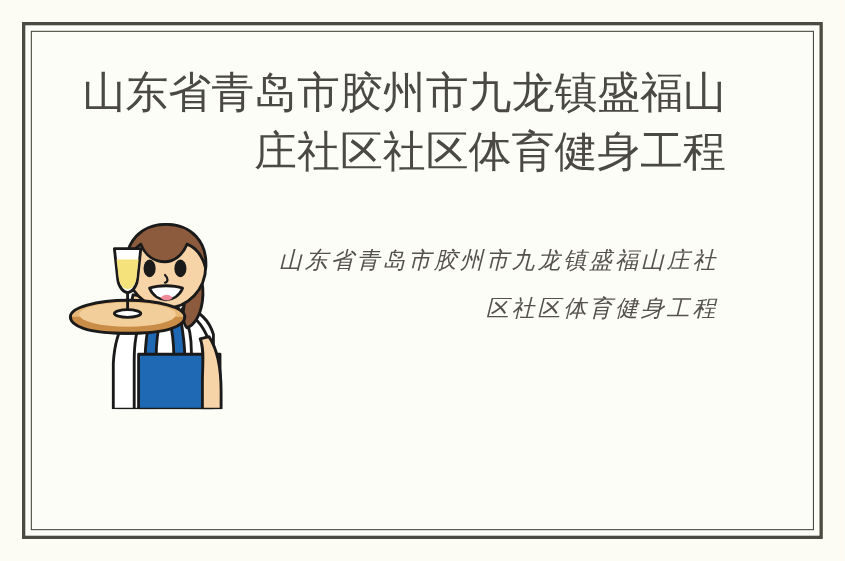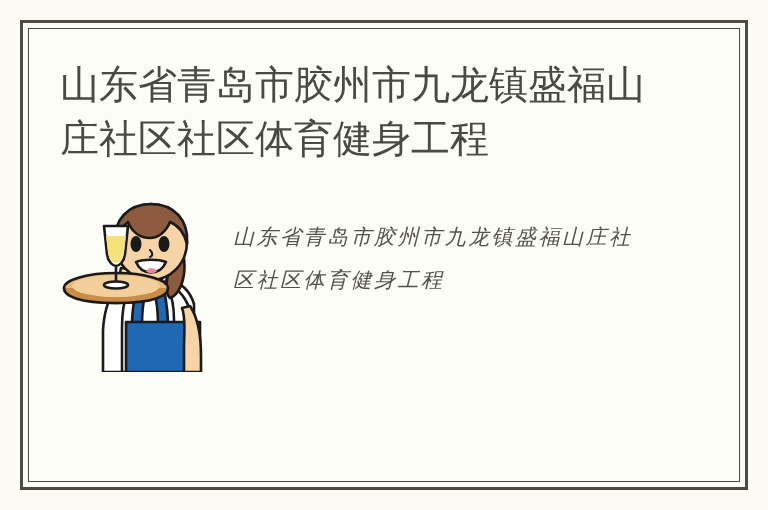--- a/index.html
+++ b/index.html
@@ -40,20 +40,21 @@
     border: 1px solid #4B4B41;
     box-sizing: border-box;
     pointer-events: none;
   }
   .content {
     position: absolute;
     left: 0;
     top: 0;
     width: 768px;
     height: 510px;
+    text-align: right;
   }
   .headline {
     position: absolute;
     left: 60px;
     top: 58px;
     width: 600px;
     font-size: 39px;
     line-height: 54px;
     letter-spacing: 0px;
     color: #4A4A42;

